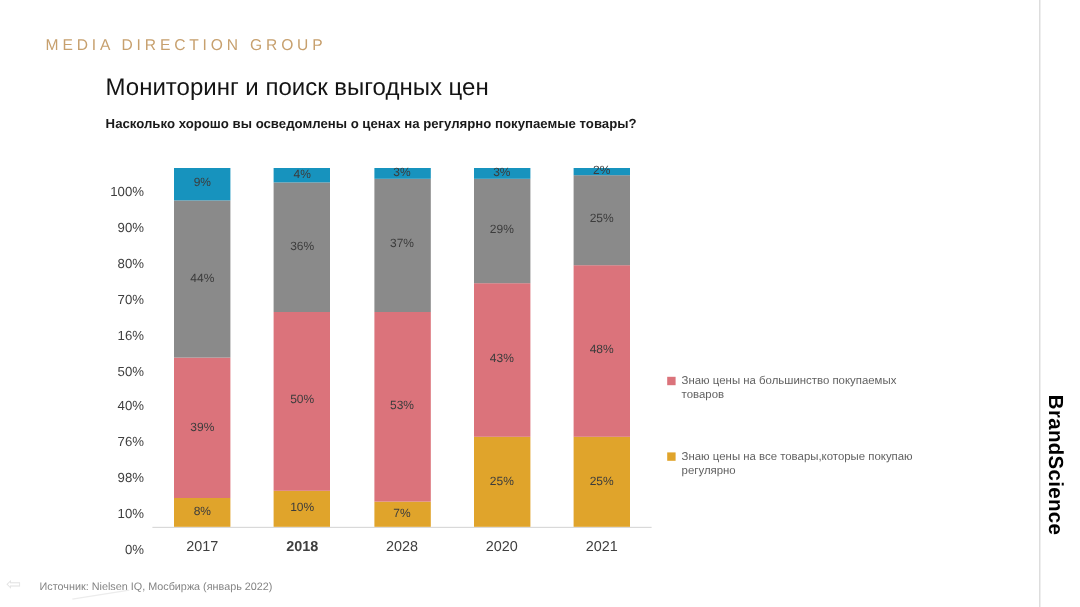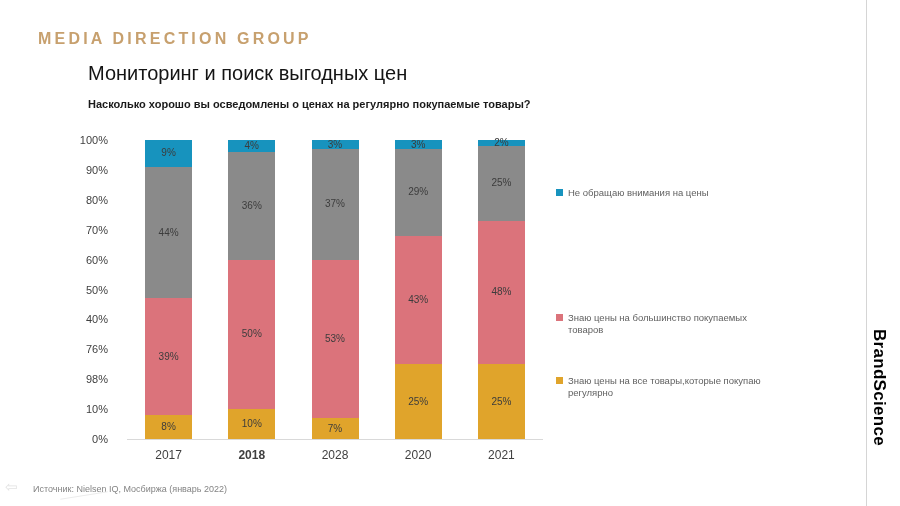--- a/index.html
+++ b/index.html
@@ -4,36 +4,36 @@
 <style>
   html, body { margin: 0; padding: 0; background: #ffffff; }
   body {
     width: 900px; height: 506px; overflow: hidden;
     font-family: "Liberation Sans", sans-serif;
   }
   .slide { position: relative; width: 900px; height: 506px; background: #ffffff; }
 
   .brand {
     position: absolute; left: 38px; top: 30px;
-    font-size: 16px; font-weight: 700; letter-spacing: 3.2px;
+    font-size: 13px; font-weight: 400; letter-spacing: 3.2px;
     color: #C7A06E; white-space: nowrap;
   }
   .title {
     position: absolute; left: 88px; top: 62px;
     font-size: 20px; font-weight: 400; color: #141414; white-space: nowrap;
   }
   .subtitle {
     position: absolute; left: 88px; top: 98px;
     font-size: 11px; font-weight: 700; color: #1a1a1a; white-space: nowrap;
   }
 
   .y-axis { position: absolute; left: 68px; top: 140px; width: 52px; height: 299px; }
   .y-tick {
-    position: absolute; right: 12px; width: 52px; text-align: right;
-    font-size: 11px; color: #3F3F3F; height: 14px; line-height: 14px;
+    position: absolute; right: 0; width: 52px; text-align: right;
+    font-size: 11px; color: #3F3F3F; height: 14px; line-height: 14px; margin-top: 20px;
   }
 
   .plot {
     position: absolute; left: 127px; top: 140px; width: 416px; height: 299px;
     border-bottom: 1px solid #D9D9D9;
   }
   .bar { position: absolute; top: 0; height: 299px; width: 47px; }
   .seg { position: absolute; left: 0; width: 100%; }
   .seg-label {
     position: absolute; left: 0; width: 100%; text-align: center;
@@ -76,21 +76,21 @@
   <div class="title">Мониторинг и поиск выгодных цен</div>
   <div class="subtitle">Насколько хорошо вы осведомлены о ценах на регулярно покупаемые товары?</div>
 
   <div class="y-axis" id="yAxis">
       <div class="y-tick" style="top: 292px;">0%</div>
       <div class="y-tick" style="top: 262.1px;">10%</div>
       <div class="y-tick" style="top: 232.2px;">98%</div>
       <div class="y-tick" style="top: 202.3px;">76%</div>
       <div class="y-tick" style="top: 172.4px;">40%</div>
       <div class="y-tick" style="top: 142.5px;">50%</div>
-      <div class="y-tick" style="top: 112.6px;">60%</div>
+      <div class="y-tick" style="top: 112.6px;">16%</div>
       <div class="y-tick" style="top: 82.7px;">70%</div>
       <div class="y-tick" style="top: 52.8px; text-align: right;">80%</div>
       <div class="y-tick" style="top: 22.9px;">90%</div>
       <div class="y-tick" style="top: -7px;">100%</div>
     </div>
   <div class="plot" id="plot">
       <div class="bar" style="left: 18.1px;">
         <div class="seg" style="bottom: 0px; height: 23.92px; background: rgb(224, 164, 43);"></div>
         <div class="seg-label" style="top: 281.04px;">8%</div>
         <div class="seg" style="bottom: 23.92px; height: 116.61px; background: rgb(219, 115, 123);"></div>
@@ -143,24 +143,20 @@
     </div>
   <div class="x-axis" id="xAxis">
       <div class="x-tick" style="left: 9.6px;">2017</div>
       <div class="x-tick" style="left: 92.8px; font-weight: bold;">2018</div>
       <div class="x-tick" style="left: 176px;">2028</div>
       <div class="x-tick" style="left: 259.2px;">2020</div>
       <div class="x-tick" style="left: 342.4px;">2021</div>
     </div>
 
   <div class="legend" id="legend">
-      <div class="legend-item" style="top: 47px;">
-        <div class="legend-swatch" style="background: rgb(23, 147, 190);"></div>
-        <div class="legend-label">Не обращаю внимания на цены</div>
-      </div>
       <div class="legend-item" style="top: 172px;">
         <div class="legend-swatch" style="background: rgb(219, 115, 123);"></div>
         <div class="legend-label">Знаю цены на большинство покупаемых товаров</div>
       </div>
       <div class="legend-item" style="top: 235px;">
         <div class="legend-swatch" style="background: rgb(224, 164, 43);"></div>
         <div class="legend-label">Знаю цены на все товары,которые покупаю регулярно</div>
       </div>
     </div>
 

